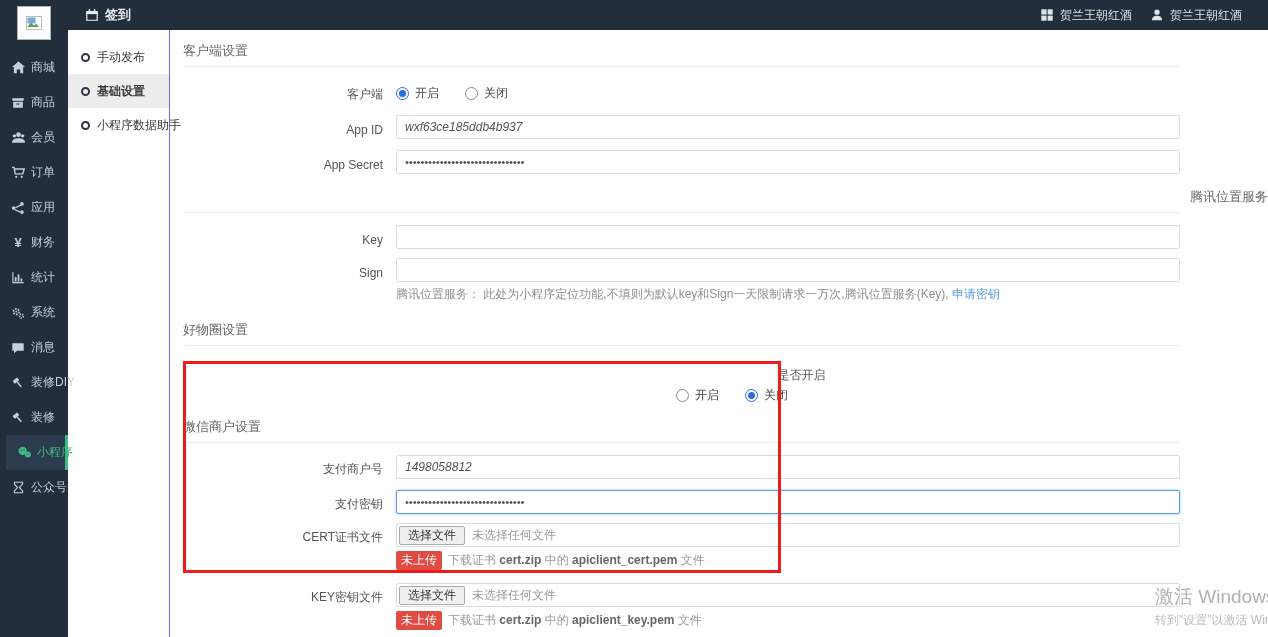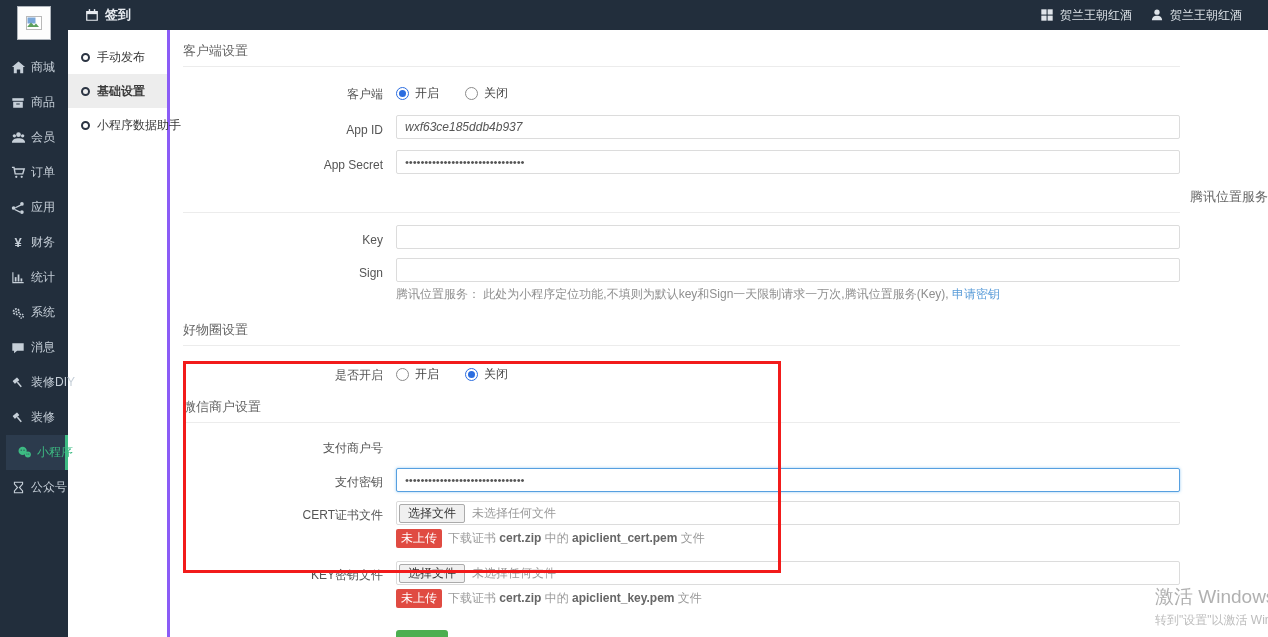--- a/index.html
+++ b/index.html
@@ -26,21 +26,21 @@
     display:flex; align-items:center; color:#e7ebf0; z-index:4; }
   .page-title-wrap { display:flex; align-items:center; gap:6px; margin-left:17px;
     font-size:13px; font-weight:bold; }
   .tb-item { display:flex; align-items:center; gap:6px; font-size:12px; color:#dfe4ea;
     cursor:pointer; white-space:nowrap; }
   .tb-shop { margin-left:auto; }
   .tb-user { margin-left:18px; width:118px; overflow:hidden; }
 
   
   .sub-sidebar { position:absolute; left:68px; top:30px; width:102px; bottom:0;
-    background:#fff; border-right:3px solid #8b5cf6; z-index:3; padding-top:10px; }
+    background:#fff; border-right:1px solid #8b5cf6; z-index:3; padding-top:10px; }
   .sub-item { height:34px; display:flex; align-items:center; padding-left:13px;
     font-size:12px; color:#3a3a3a; cursor:pointer; white-space:nowrap; }
   .sub-item .ring { width:9px; height:9px; border:2px solid #2c3543; border-radius:50%;
     margin-right:7px; flex:none; }
   .sub-item.active { background:#ededed; font-weight:bold; }
 
   
   .content { position:absolute; left:170px; top:30px; right:0; bottom:0; background:#fff;
     padding-left:13px; overflow:hidden; }
   .section-title { font-size:13px; color:#666; height:18px; line-height:18px; }
@@ -48,21 +48,21 @@
   .divider { width:997px; border-bottom:1px solid #ececec; margin-top:6px; }
   .frow { display:flex; align-items:center; }
   .flabel { width:200px; text-align:right; font-size:12px; color:#555; padding-top:5px; flex:none; }
   .fctrl { margin-left:13px; }
   .tinput { width:784px; height:24px; border:1px solid #dcdcdc; border-radius:2px;
     padding:0 8px; font-size:12px; color:#555; outline:none;
     font-family:"Liberation Sans","DejaVu Sans",sans-serif;font-style:italic; }
   .tinput.focused { border-color:#57a0e0; box-shadow:0 0 3px rgba(82,168,236,.6); }
   .pw { letter-spacing:0; font-size:11px; }
   .mt14 { margin-top:14px; } .mt12 { margin-top:12px; } .mt11 { margin-top:11px; }
-  .mt9 { margin-top:9px; } .mt16 { margin-top:16px; } .mt13 { margin-top:13px; }
+  .mt9 { margin-top:9px; } .mt16 { margin-top:16px;flex-direction:column; } .mt13 { margin-top:13px; }
   .radio-group { display:flex; align-items:center; gap:6px; padding-top:3px; font-size:12px; color:#444; }
   .radio-group .gap { width:14px; }
   .rb { display:inline-block; width:13px; height:13px; border:1px solid #8b8b8b;
     border-radius:50%; background:#fff; position:relative; cursor:pointer; flex:none; }
   .rb.on { border-color:#2b6de0; }
   .rb.on::after { content:""; position:absolute; left:2px; top:2px; right:2px; bottom:2px;
     background:#2b6de0; border-radius:50%; }
   .hint { margin-left:213px; margin-top:4px; font-size:12px; color:#8f8f8f; }
   .hint a { color:#5b9dd9; text-decoration:none; cursor:pointer; }
   .filebox { width:784px; height:24px; border:1px solid #dcdcdc; border-radius:2px;
@@ -321,20 +321,21 @@
       <span class="rb on"></span>
       <span>关闭</span>
     </div>
   </div>
 
   <div class="section-title st-4">微信商户设置</div>
   <div class="divider"></div>
 
   <div class="frow mt12">
     <label class="flabel">支付商户号</label>
+    <div class="fctrl"><input type="text" class="tinput" value="1498058812" style=""></div>
   </div>
 
   <div class="frow mt11">
     <label class="flabel">支付密钥</label>
     <div class="fctrl"><input type="text" class="tinput pw focused" value="•••••••••••••••••••••••••••••••" style=""></div>
   </div>
 
   <div class="frow mt9">
     <label class="flabel">CERT证书文件</label>
     <div class="fctrl">

